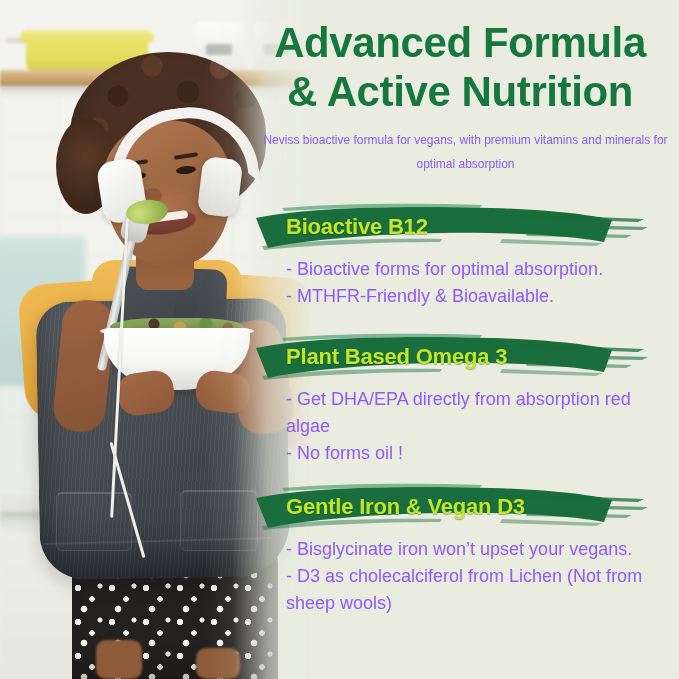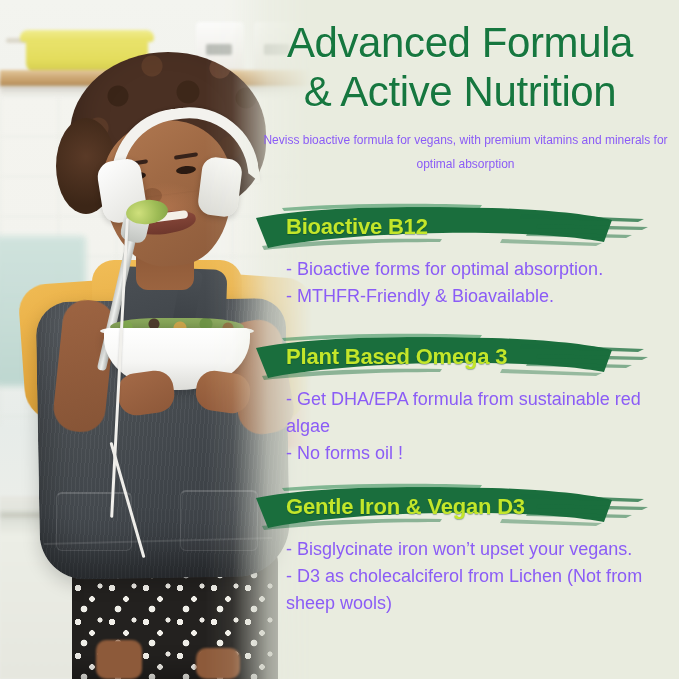--- a/index.html
+++ b/index.html
@@ -353,21 +353,21 @@
     width: 431px; height: 679px;
   }
 
   .headline {
     position: absolute;
     left: 0; top: 18px;
     width: 424px;
     color: #16773f;
     font-size: 42px;
     line-height: 49px;
-    font-weight: 400;
+    font-weight: 700;
     letter-spacing: -0.4px;
     text-align: center;
     text-shadow: 0 1px 0 rgba(255,255,255,.45);
   }
 
   .subhead {
     position: absolute;
     left: 10px; top: 128px;
     width: 415px;
     color: #8b5cf6;
@@ -539,21 +539,21 @@
           <path d="M270,12 L392,17 L386,20 L268,16 Z" fill="#1a6e3d" opacity=".75"></path>
           <path d="M286,22 L396,25 L390,28 L284,26 Z" fill="#1a6e3d" opacity=".6"></path>
           <path d="M276,30 L380,33 L374,36 L274,34 Z" fill="#1a6e3d" opacity=".5"></path>
           <path d="M250,37 L350,41 L344,44 L248,41 Z" fill="#1a6e3d" opacity=".4"></path>
           <path d="M10,44 C60,38 130,36 190,37 L188,40 C128,40 58,43 12,48 Z" fill="#1a6e3d" opacity=".45"></path>
           <path d="M30,6 C90,1 170,1 230,3 L228,6 C168,5 92,5 32,9 Z" fill="#2b8a52" opacity=".55"></path>
         </svg>
         <div class="feature-title">Plant Based Omega 3</div>
       </div>
       <div class="bullets">
-        <div class="bullet">- Get DHA/EPA formula from sustainable red algae</div>
+        <div class="bullet">- Get DHA/EPA directly from absorption red algae</div>
         <div class="bullet">- No forms oil !</div>
       </div>
     </div>
 
     <div class="feature f3">
       <div class="stroke-wrap">
         <svg viewBox="0 0 400 52" preserveAspectRatio="none">
           <path d="M8,20 C40,8 120,5 210,7 C268,8 312,11 344,15 L330,24 C300,20 250,17 200,17 C130,17 60,21 22,30 Z" fill="#1a6e3d" opacity=".9"></path>
           <path d="M4,16 C50,6 140,3 240,6 C300,8 340,13 360,18 L352,40 C320,34 260,30 190,31 C120,32 52,38 16,46 Z" fill="#1a6e3d"></path>
           <path d="M270,12 L392,17 L386,20 L268,16 Z" fill="#1a6e3d" opacity=".75"></path>

